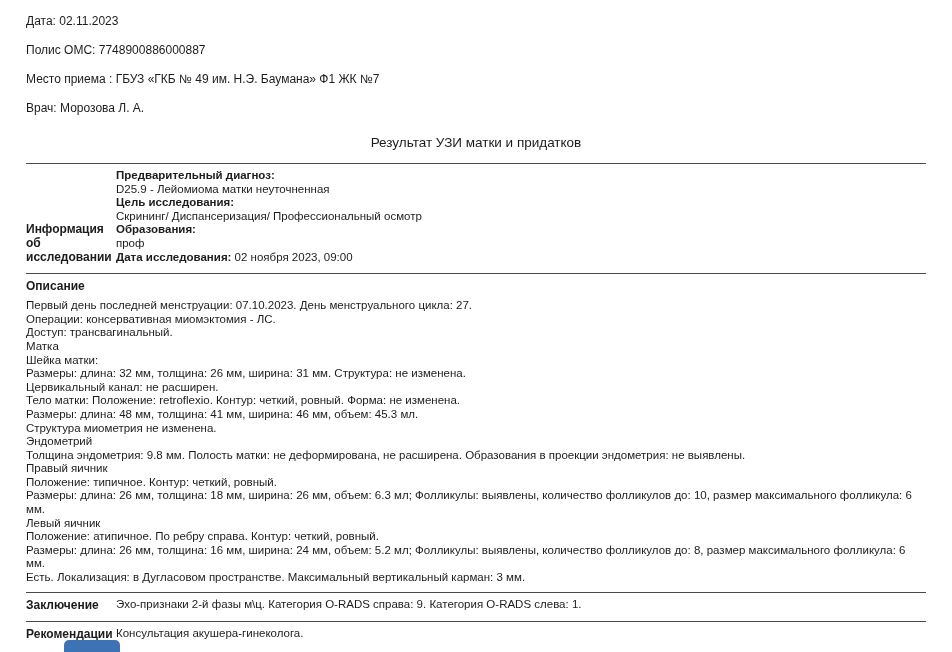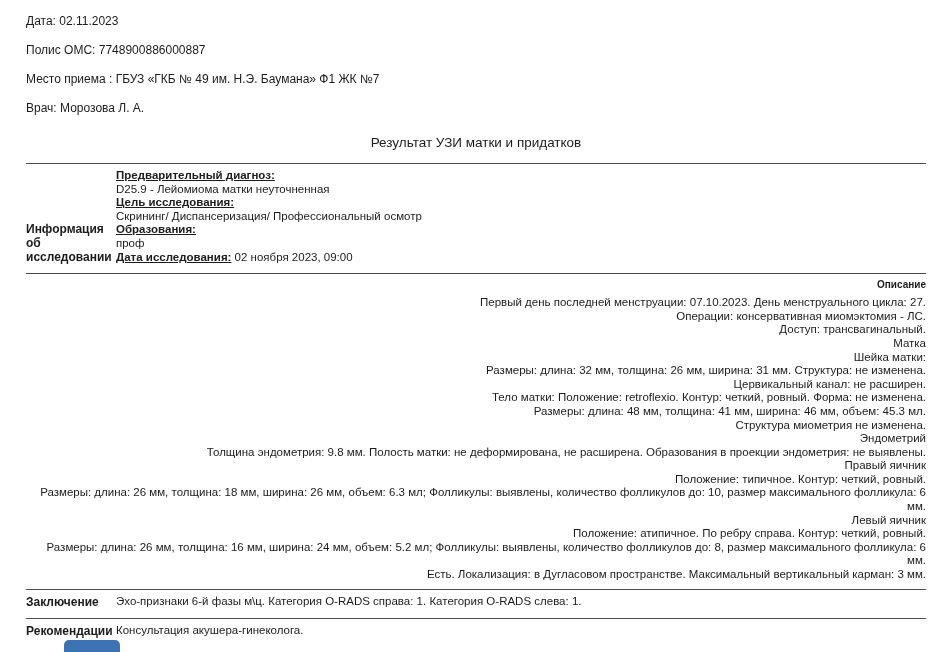--- a/index.html
+++ b/index.html
@@ -31,25 +31,25 @@
   .sec-label {
     width: 90px;
     min-width: 90px;
     font-weight: bold;
     font-size: 12px;
     line-height: 1.18;
     padding-right: 6px;
   }
   .sec-content { flex: 1; font-size: 11.5px; line-height: 13.6px; }
 
-  .info-item .lbl { font-weight: bold; text-decoration: underline; }
+  .info-item .lbl { font-weight: bold; }
   .b { font-weight: normal; }
 
-  .desc-heading { font-weight: bold; font-size: 10px; margin-bottom: 6px; text-align: right; }
-  .desc-lines .line { font-size: 11.5px; line-height: 13.6px; text-align: right; }
+  .desc-heading { font-weight: bold; font-size: 12px; margin-bottom: 6px; }
+  .desc-lines .line { font-size: 11.5px; line-height: 13.6px; }
   .desc-block { margin-bottom: 7px; }
 
   .bottom-btn {
     position: absolute;
     left: 64px;
     bottom: 0;
     width: 56px;
     height: 12px;
     border-radius: 5px 5px 0 0;
     cursor: pointer;
@@ -114,21 +114,21 @@
         <div class="line"><span class="b">Положение:</span><span> атипичное. По ребру справа. </span><span class="b">Контур:</span><span> четкий, ровный.</span></div>
         <div class="line"><span>Размеры: длина: 26 мм, толщина: 16 мм, ширина: 24 мм, объем: 5.2 мл; </span><span class="b">Фолликулы:</span><span> выявлены, количество фолликулов до: 8, размер максимального фолликула: 6 мм.</span></div>
         <div class="line"><span>Есть. Локализация: в Дугласовом пространстве. Максимальный вертикальный карман: 3 мм.</span></div>
       </div>
   </div>
 
   <div class="rule"></div>
 
   <div class="section">
     <div class="sec-label">Заключение</div>
-    <div class="sec-content">Эхо-признаки 6-й фазы м\ц. Категория O-RADS справа: 1. Категория O-RADS слева: 1.</div>
+    <div class="sec-content">Эхо-признаки 2-й фазы м\ц. Категория O-RADS справа: 9. Категория O-RADS слева: 1.</div>
   </div>
 
   <div class="rule"></div>
 
   <div class="section">
     <div class="sec-label">Рекомендации</div>
     <div class="sec-content">Консультация акушера-гинеколога.</div>
   </div>
 
 </div>

